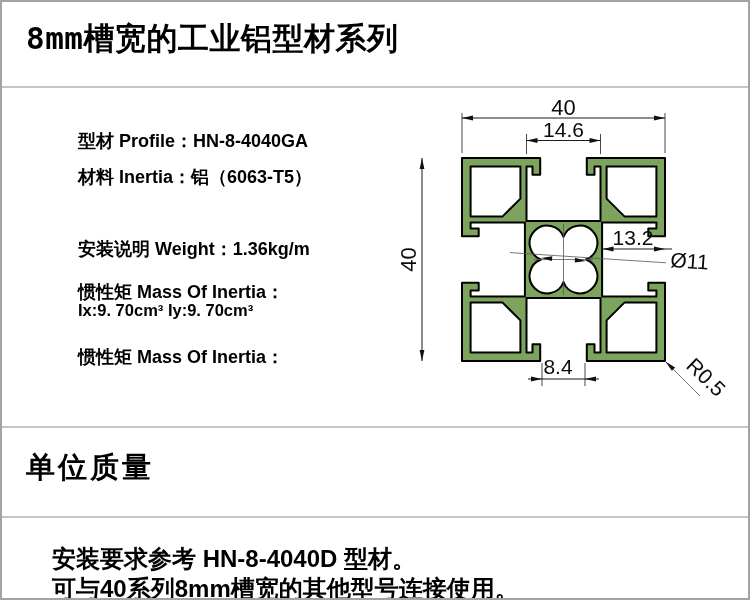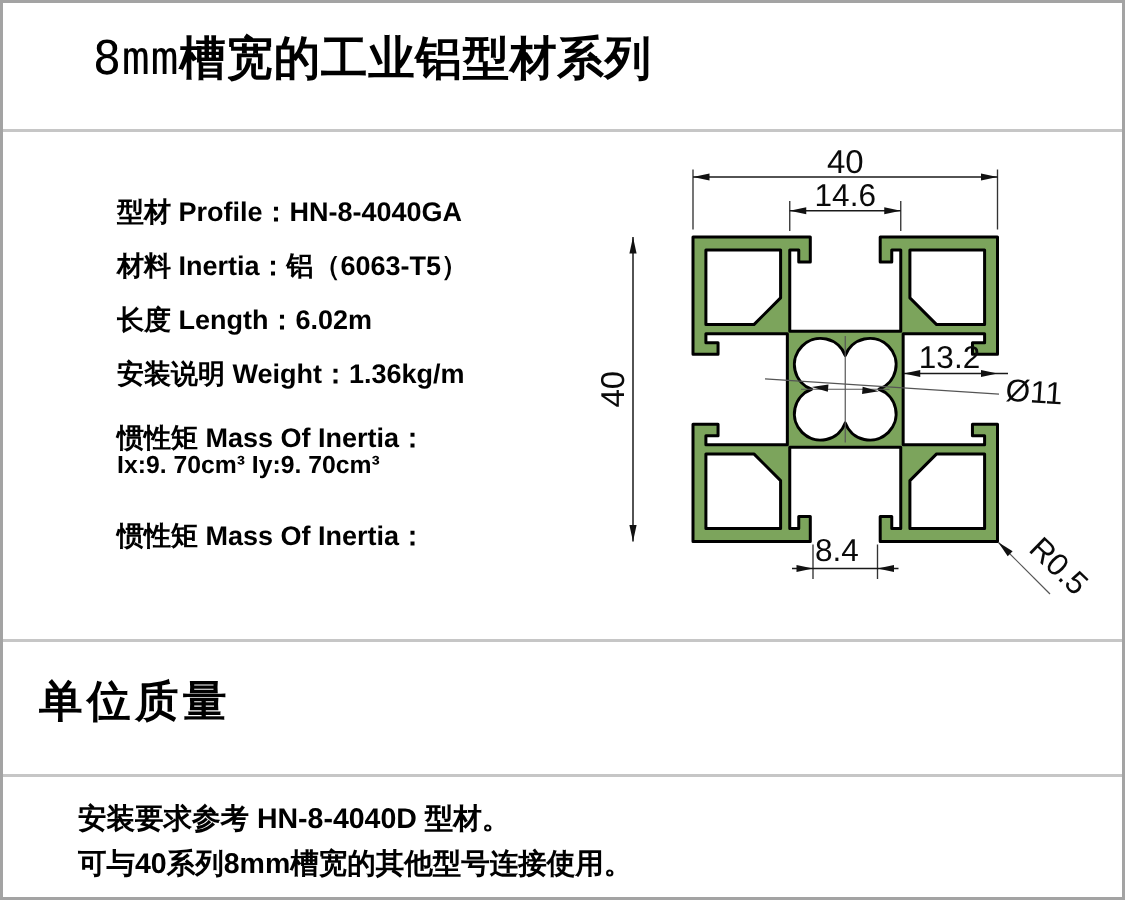--- a/index.html
+++ b/index.html
@@ -5,35 +5,35 @@
   html,body { margin:0; padding:0; background:#e8e8e8; }
   .page {
     position:relative; width:750px; height:600px; box-sizing:border-box;
     background:#ffffff; border:2px solid #a3a3a3; overflow:hidden;
     font-family:"Liberation Sans", sans-serif; color:#000;
   }
   .title {
     position:absolute; left:24px; top:16px; font-size:31px; font-weight:700;
     white-space:nowrap; letter-spacing:0.5px;
   }
-  .title .mono { font-family:"DejaVu Sans Mono", monospace; font-weight:400;margin-left:36px; }
+  .title .mono { font-family:"DejaVu Sans Mono", monospace; font-weight:700; }
   .desc {
     position:absolute; left:402px; top:37px; width:346px;
     font-size:12.5px; line-height:17px; font-weight:700; white-space:nowrap;
   }
   .rule { position:absolute; left:0; width:750px; height:2px; background:#c6c6c6; }
   .spec-row {
     position:absolute; left:76px; font-size:18px; font-weight:700; white-space:nowrap;
   }
   .inertia-val { font-size:16.5px; }
   .install-heading {
     position:absolute; left:24px; top:446px; font-size:29px; font-weight:700;
     letter-spacing:3px; white-space:nowrap;
   }
-  .note { position:absolute; left:50px; font-size:19px; font-weight:700; white-space:nowrap; }
+  .note { position:absolute; left:50px; font-size:24px; font-weight:700; white-space:nowrap;margin-top:10px; }
   svg.drawing { position:absolute; left:398px; top:92px; }
   svg.drawing text { font-family:"Liberation Sans", sans-serif; fill:#0a0a0a; }
   .cavity { fill:#ffffff; stroke:#000; stroke-width:2; stroke-linejoin:round; }
   .dimline { stroke:#1a1a1a; stroke-width:1; fill:none; }
   .extline { stroke:#333; stroke-width:0.9; fill:none; }
   .thinline { stroke:#555; stroke-width:0.8; fill:none; }
   .arrow { fill:#111; stroke:none; }
 </style>
 </head>
 <body>
@@ -42,21 +42,20 @@
 
   <div class="title"><span class="mono">8mm</span><span>槽宽的工业铝型材系列</span></div>
 
 
   <div class="rule" style="top:84px"></div>
 
   <div class="spec-row" style="top:127px"><span>型材 Profile：</span><span>HN-8-4040GA</span></div>
 
   <div class="spec-row" style="top:163px"><span>材料 Inertia：</span><span>铝（6063-T5）</span></div>
 
-  <div class="spec-row" style="top:199px"><span>长度 Length：</span><span>6.02m</span></div>
 
   <div class="spec-row" style="top:235px"><span>安装说明 Weight：</span><span>1.36kg/m</span></div>
 
   <div class="spec-row" style="top:278px">惯性矩  Mass Of Inertia：</div>
   <div class="spec-row inertia-val" style="top:299px">Ix:9. 70cm³  Iy:9. 70cm³</div>
 
   <div class="spec-row" style="top:343px">惯性矩  Mass Of Inertia：</div>
 
   <svg class="drawing" width="348" height="332" viewBox="0 0 348 332">
 

